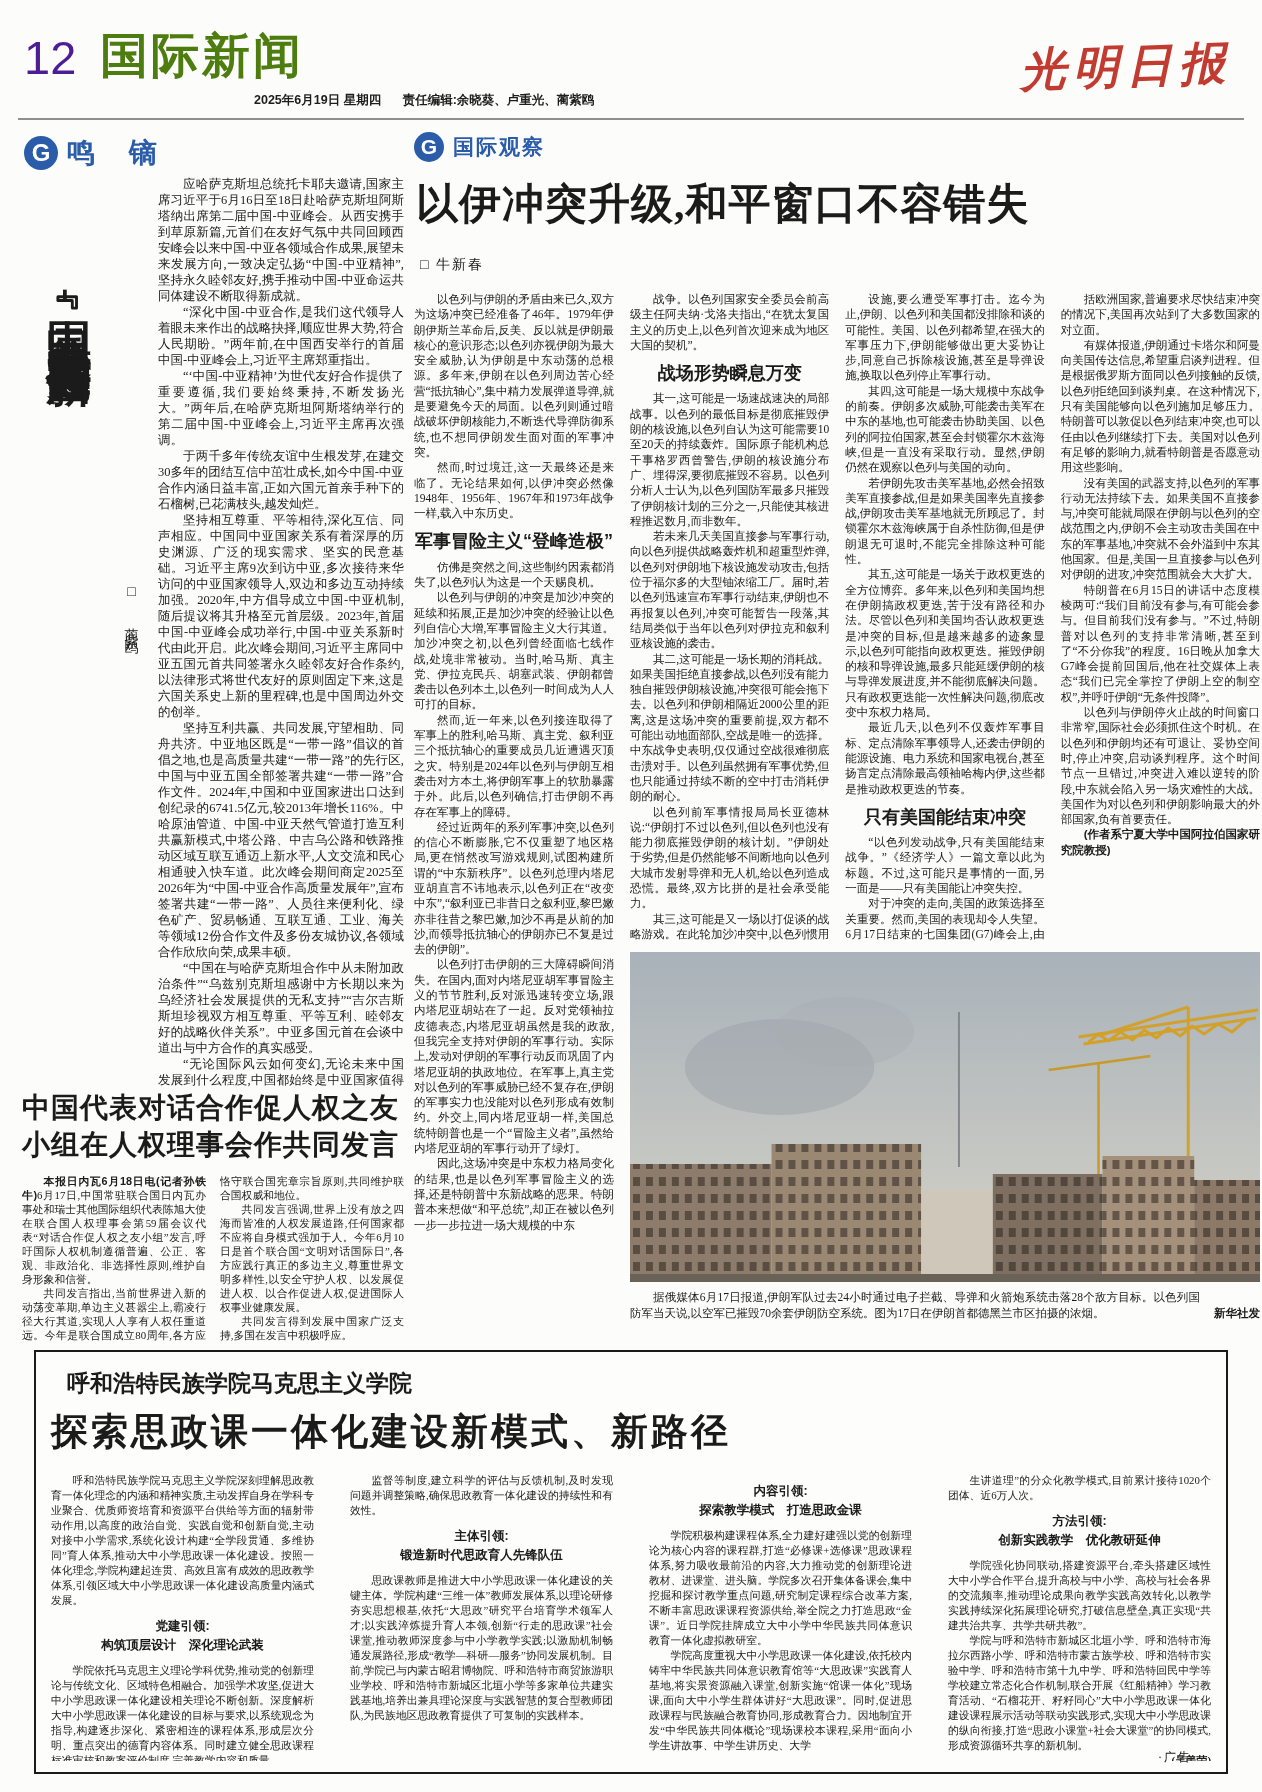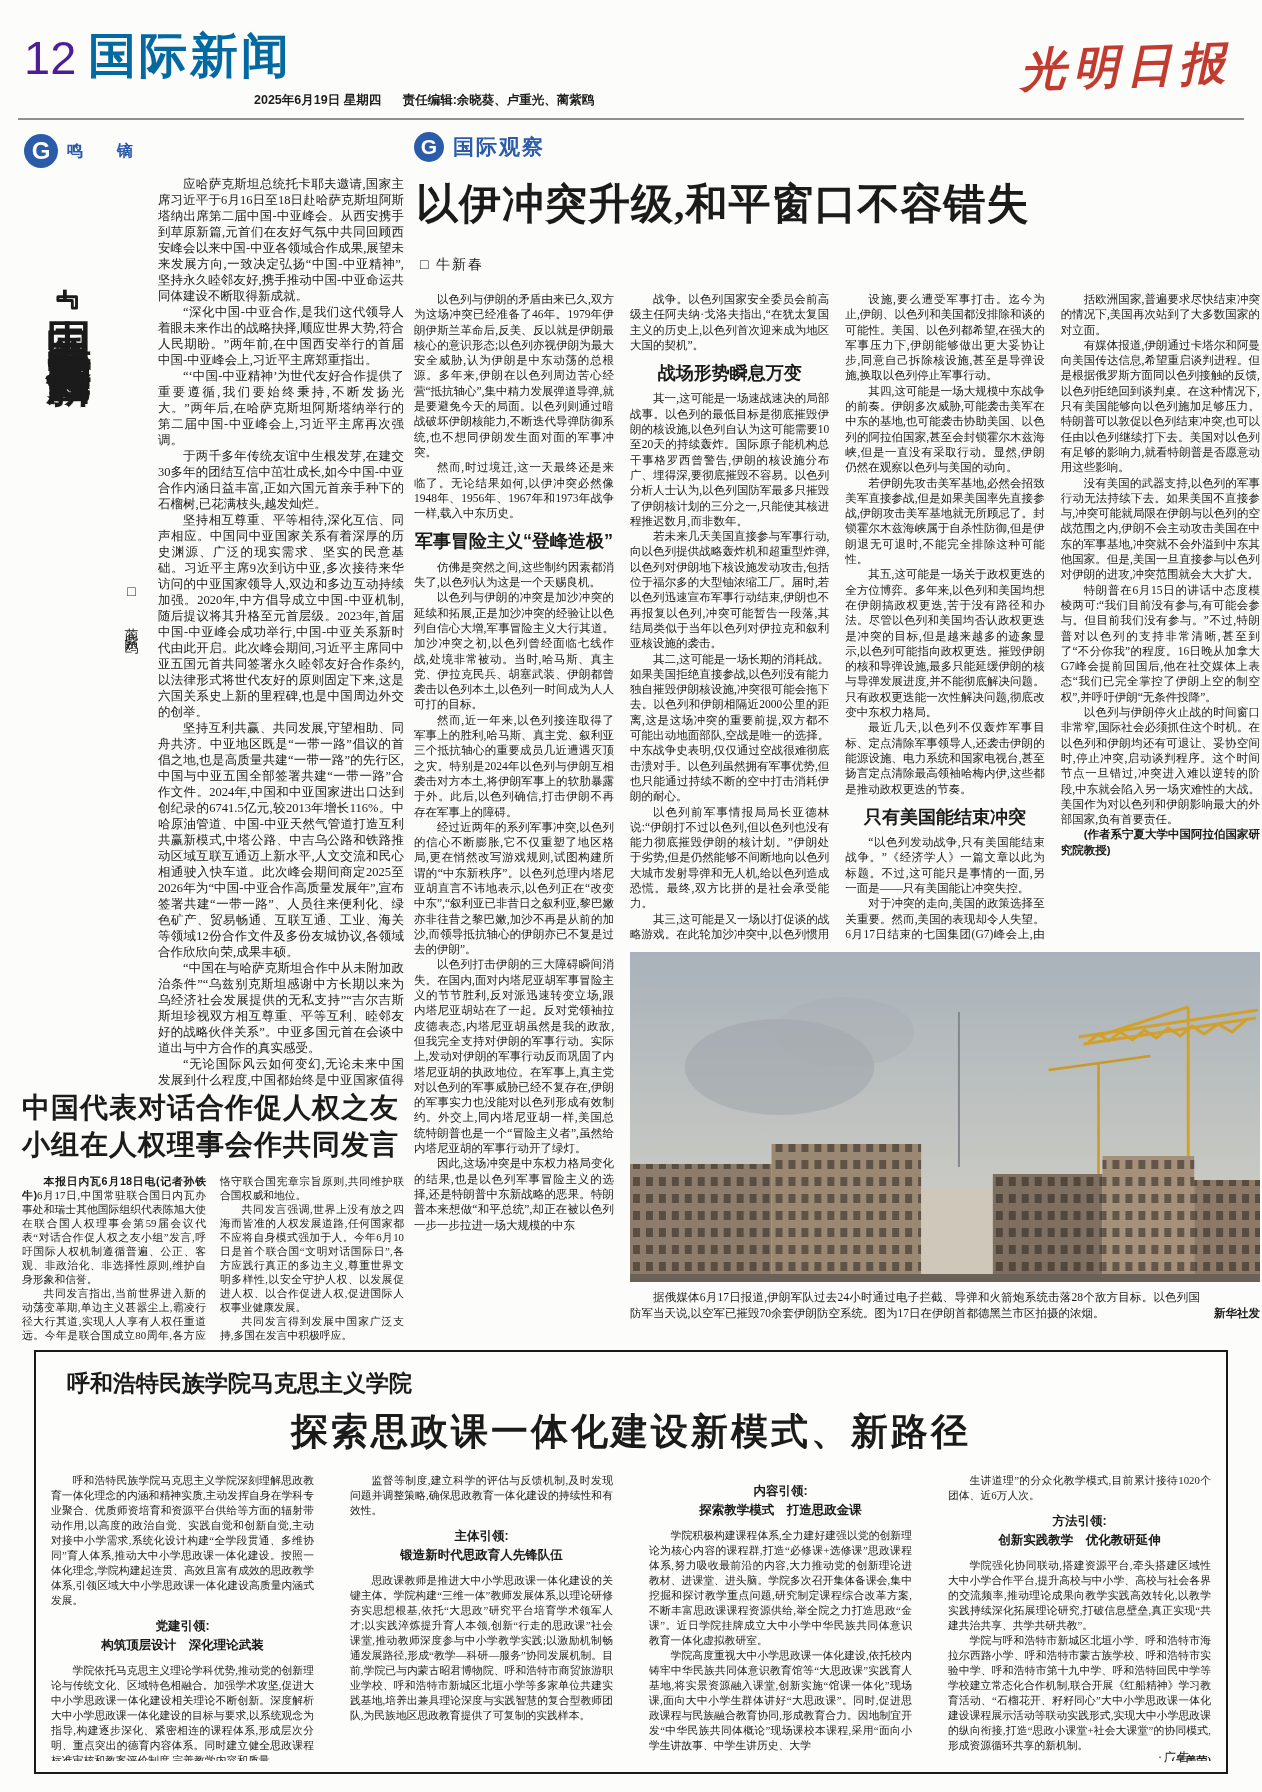--- a/index.html
+++ b/index.html
@@ -3,31 +3,31 @@
 <meta charset="utf-8">
 <style>
   html,body { margin:0; padding:0; background:#dcdcd8; }
   .page {
     position:relative; width:1262px; height:1792px; margin:0 auto;
     background:#fcfcfa; overflow:hidden; color:#1b1b1b;
     font-family:"Liberation Serif","DejaVu Serif",serif;
   }
   
   .hdr-num { position:absolute; left:24px; top:30px; font-size:47px; font-family:"Liberation Sans","DejaVu Sans",sans-serif; color:#4c1d95; }
-  .hdr-section { position:absolute; left:88px; top:24px; font-size:48px; font-weight:bold; color:#0369a1; font-family:"Liberation Sans","DejaVu Sans",sans-serif; letter-spacing:3px; }
+  .hdr-section { position:absolute; left:100px; top:24px; font-size:48px; font-weight:bold; color:#4d7c0f; font-family:"Liberation Sans","DejaVu Sans",sans-serif; letter-spacing:3px; }
   .hdr-meta { position:absolute; left:254px; top:92px; font-size:12.5px; font-weight:bold; color:#1d1d1d; font-family:"Liberation Sans","DejaVu Sans",sans-serif; }
   .hdr-meta span { margin-right:18px; }
   .masthead { position:absolute; right:30px; top:36px; font-size:46px; color:#c23b30; font-style:italic; font-weight:bold; letter-spacing:7px; transform:rotate(-2deg); font-family:"DejaVu Serif",serif; }
   .hdr-rule { position:absolute; left:18px; right:18px; top:118px; height:2px; background:#8f8f8f; }
 
   
   .gbadge { display:inline-flex; align-items:center; gap:9px; }
   .gcircle { width:34px; height:34px; border-radius:50%; background:#2a5caa; color:#fff; font-weight:bold;
              font-size:24px; line-height:34px; text-align:center; font-family:"Liberation Sans","DejaVu Sans",sans-serif; }
-  .glabel { color:#2a5caa; font-weight:bold; font-size:16px; font-family:"Liberation Sans","DejaVu Sans",sans-serif; }
+  .glabel { color:#2a5caa; font-weight:bold; font-size:28px; font-family:"Liberation Sans","DejaVu Sans",sans-serif; }
 
   
   .mingdi { position:absolute; left:22px; top:132px; width:382px; height:950px; }
   .mingdi .gbadge { position:absolute; left:2px; top:2px; }
   .mingdi .glabel { letter-spacing:34px; }
   .vtitle { position:absolute; left:10px; top:150px; height:770px; writing-mode:vertical-rl; text-orientation:mixed;
             font-size:45px; font-weight:bold; letter-spacing:2px; line-height:74px; }
   .vauthor { position:absolute; left:100px; top:452px; writing-mode:vertical-rl; font-size:14px; letter-spacing:7px; }
   .mbody { position:absolute; left:136px; top:44px; width:246px; height:912px; overflow:hidden;
            font-size:12.5px; line-height:16px; text-align:justify; }
@@ -63,21 +63,21 @@
   .photo svg { display:block; width:100%; height:100%; }
   .caprow { display:flex; margin-top:8px; font-size:11.5px; line-height:15.5px; }
   .caprow p { margin:0; flex:1; text-align:justify; text-indent:2em; }
   .capcredit { font-weight:bold; white-space:nowrap; align-self:flex-end; margin-left:14px;
                font-family:"Liberation Sans","DejaVu Sans",sans-serif; font-size:11.5px; }
 
   
   .adbox { position:absolute; left:34px; top:1350px; width:1194px; height:424px; border:2px solid #1a1a1a;
            background:#fdfdfc; box-sizing:border-box; padding:12px 15px; }
   .ad-org { font-family:"Liberation Sans","DejaVu Sans",sans-serif; font-weight:bold; font-size:23px; margin:4px 0 4px 16px; }
-  .ad-headline { text-align:center; font-size:37px; font-weight:bold; letter-spacing:3px; margin:8px 0 16px 0; }
+  .ad-headline { font-size:37px; font-weight:bold; letter-spacing:3px; margin:8px 0 16px 0; }
   .ad-cols { display:flex; gap:36px; height:288px; overflow:hidden; }
   .ad-cols > div { flex:1; overflow:hidden; font-size:10.8px; line-height:15px; text-align:justify; }
   .ad-cols p { margin:0; text-indent:2em; }
   .ad-cols h3 { font-family:"Liberation Sans","DejaVu Sans",sans-serif; font-weight:bold; font-size:12.5px;
                 text-align:center; margin:9px 0 7px 0; line-height:1.55; text-indent:0; }
   .ad-cols p.r { text-align:right; text-indent:0; font-weight:bold; }
   .ad-mark { position:absolute; right:28px; bottom:6px; font-size:12px; letter-spacing:2px; }
 </style>
 </head>
 <body>

